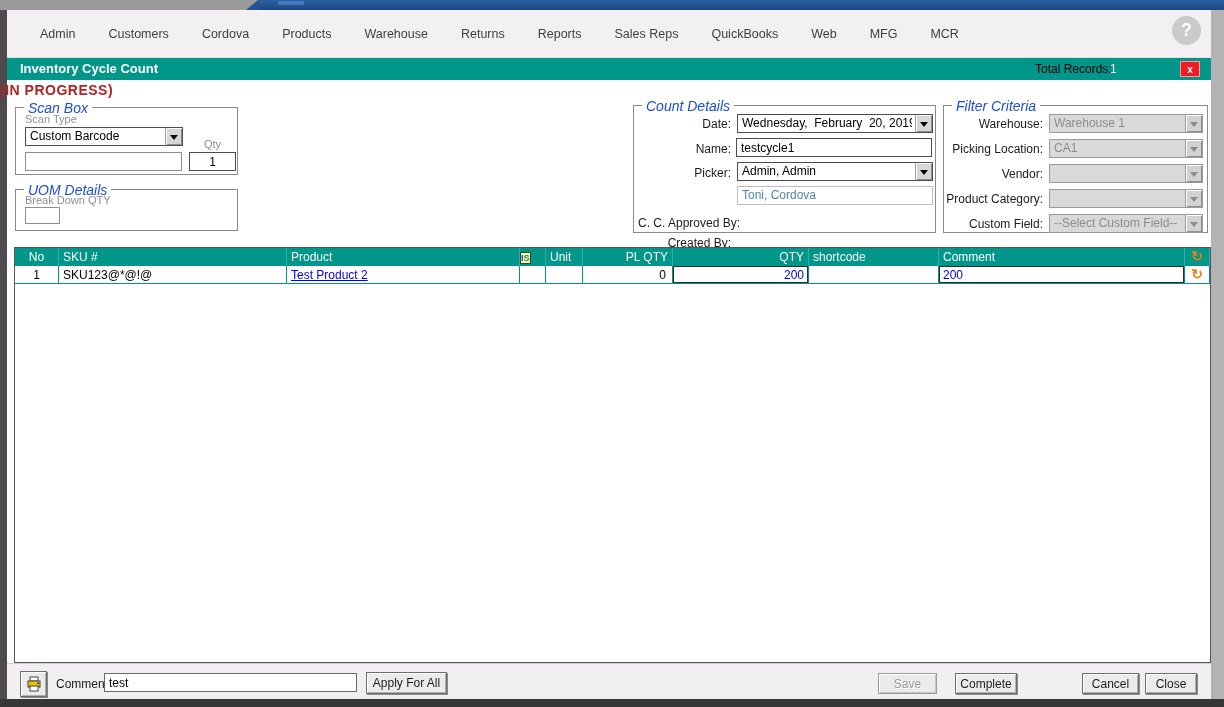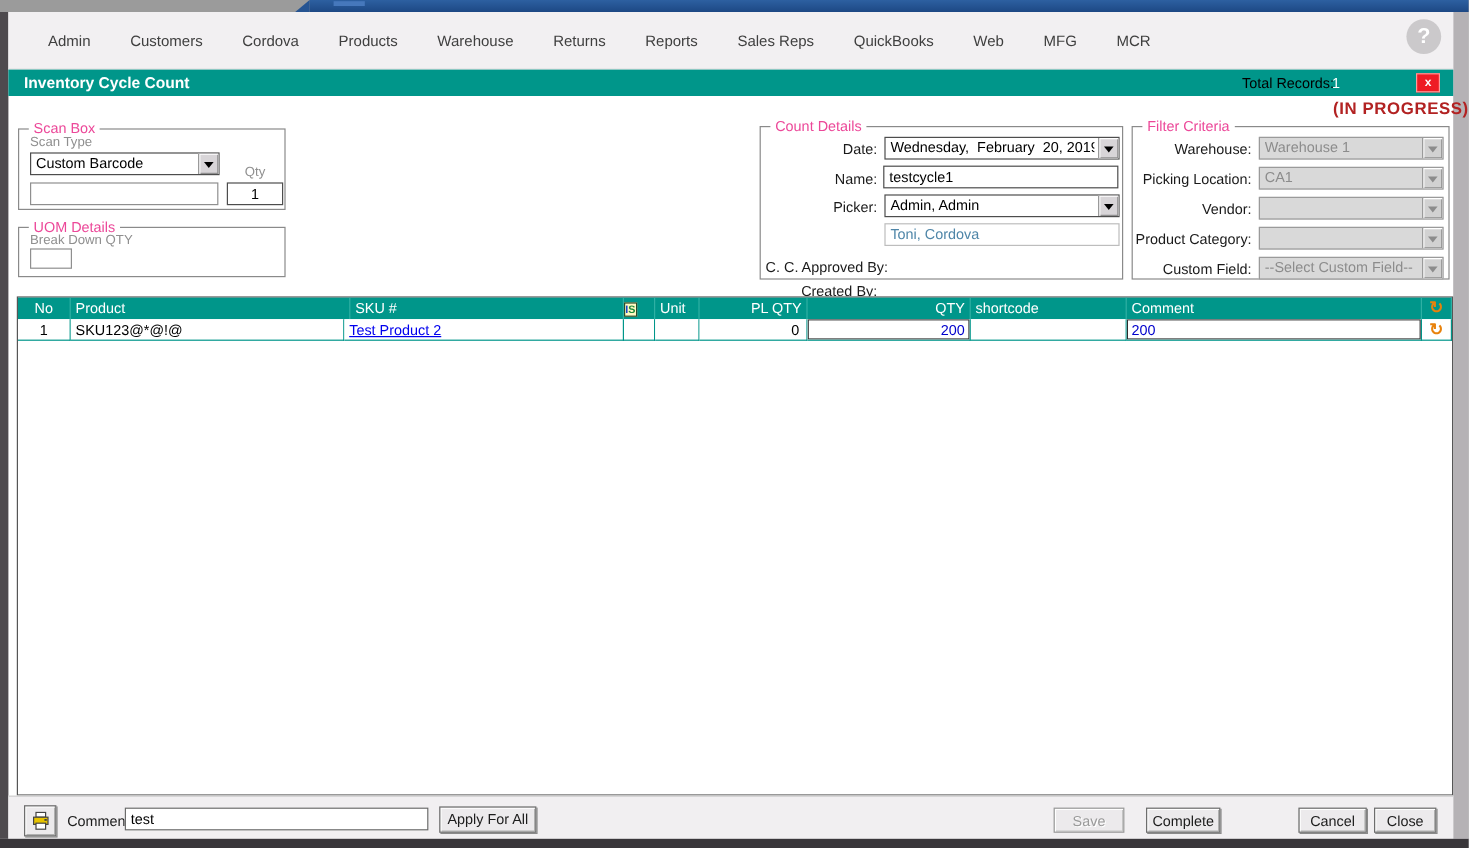--- a/index.html
+++ b/index.html
@@ -34,27 +34,27 @@
   
   .titlebar { position:absolute; left:7px; top:58px; width:1204px; height:22px; background:#00968a; }
   .titlebar .title { position:absolute; left:13px; top:3px; color:#ffffff; font-weight:bold; font-size:13px; }
   .titlebar .total-label { position:absolute; left:1028px; top:4px; color:#000000; font-size:12px; }
   .titlebar .total-value { position:absolute; left:1103px; top:4px; color:#ffffff; font-size:12px; }
   .close-btn { position:absolute; left:1173px; top:3px; width:20px; height:16px;
     background:#ee1c24; border:1px solid #ff9a9a; color:#ffffff; font-size:10px; font-weight:bold;
     display:flex; align-items:center; justify-content:center; cursor:default; }
 
   
-  .banner { position:absolute; left:0; top:82px; width:1224px; text-align:right;
+  .banner { position:absolute; left:0; top:82px; width:1224px; text-align:left;
     color:#b22222; font-weight:bold; font-size:14px; letter-spacing:0.5px; }
 
   
   .fieldset { position:absolute; border:1px solid #8a8a8a; background:#ffffff; }
   .legend { position:absolute; top:-8px; left:8px; background:#ffffff; padding:0 4px;
-    font-size:12px; color:#ec4899; white-space:nowrap; }
+    font-size:14px; color:#1d4ed8; white-space:nowrap;font-style:italic; }
   .small-label { position:absolute; font-size:11px; color:#8f8f8f; white-space:nowrap; }
   .form-label { position:absolute; font-size:12px; color:#1a1a1a; text-align:right; white-space:nowrap; }
 
   .tb { position:absolute; border:1px solid #4d4d4d; background:#ffffff; font-family:"Liberation Sans",sans-serif;
     font-size:12px; color:#000000; padding:1px 4px; }
 
   .combo { position:absolute; background:#ffffff; border:1px solid #4d4d4d; height:19px; }
   .combo-txt { position:absolute; left:4px; right:20px; top:1px; font-size:12px; color:#000;
     white-space:pre; overflow:hidden; }
   .combo-btn { position:absolute; right:0; top:0; bottom:0; width:17px; background:#d8d5d8;
@@ -230,22 +230,22 @@
       <span class="combo-txt">--Select Custom Field--</span>
       <span class="combo-btn">
           <span class="arr"></span>
         </span>
     </div>
   </div>
 
   <div class="grid">
     <div class="g-row g-head">
       <div class="gh c-no t-center">No</div>
+      <div class="gh c-sku">SKU #</div>
       <div class="gh c-prod">Product</div>
-      <div class="gh c-sku">SKU #</div>
       <div class="gh c-is" style="padding:2px 0;">
         <span class="is-chip"><span class="i-let">I</span><span class="s-let">S</span></span>
       </div>
       <div class="gh c-unit">Unit</div>
       <div class="gh c-plqty t-right">PL QTY</div>
       <div class="gh c-qty t-right">QTY</div>
       <div class="gh c-short">shortcode</div>
       <div class="gh c-com">Comment</div>
       <div class="gh c-ref" style="padding:1px 0;">
         <div class="refresh-glyph">↻</div>

